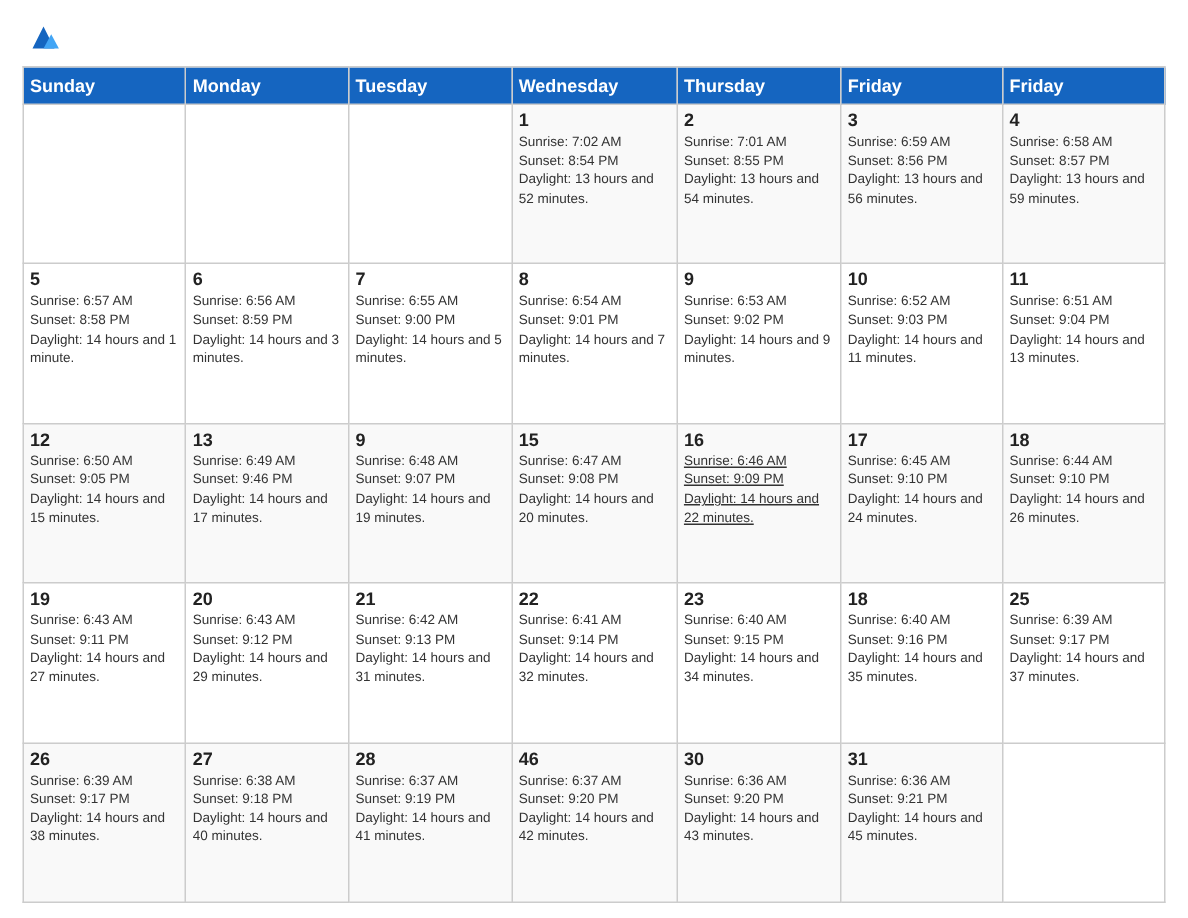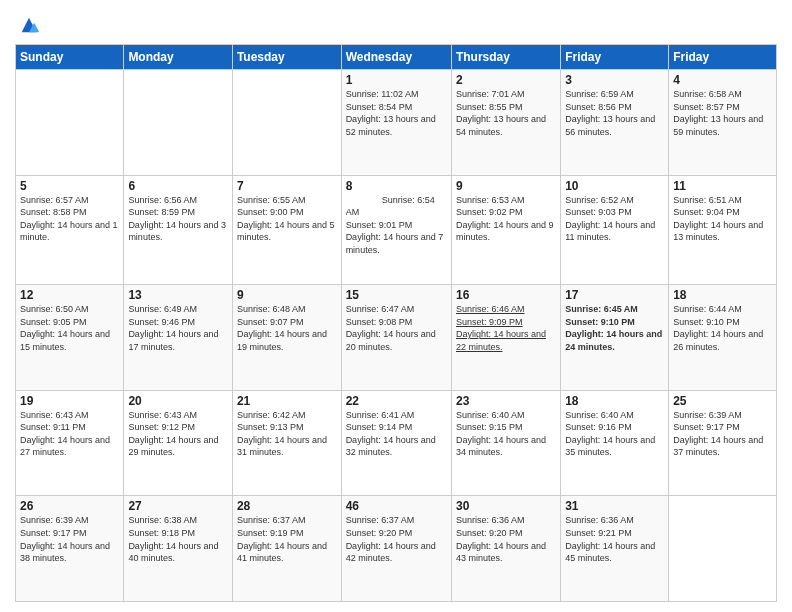--- a/index.html
+++ b/index.html
@@ -129,21 +129,21 @@
           <th>Thursday</th>
           <th>Friday</th>
           <th>Friday</th>
         </tr>
     </thead>
     <tbody id="calendar-body">
         <tr>
           <td class="empty"></td>
           <td class="empty"></td>
           <td class="empty"></td>
-          <td><span class="day-num">1</span><span class="day-info" style="white-space: pre-line;">Sunrise: 11:02 AM
+          <td><span class="day-num">1</span><span class="day-info" style="white-space: pre-line;">Sunrise: 7:02 AM
 Sunset: 8:54 PM
 Daylight: 13 hours and 52 minutes.</span></td>
           <td><span class="day-num">2</span><span class="day-info" style="white-space: pre-line;">Sunrise: 7:01 AM
 Sunset: 8:55 PM
 Daylight: 13 hours and 54 minutes.</span></td>
           <td><span class="day-num">3</span><span class="day-info" style="white-space: pre-line;">Sunrise: 6:59 AM
 Sunset: 8:56 PM
 Daylight: 13 hours and 56 minutes.</span></td>
           <td><span class="day-num">4</span><span class="day-info" style="white-space: pre-line;">Sunrise: 6:58 AM
 Sunset: 8:57 PM
@@ -152,21 +152,21 @@
         <tr>
           <td><span class="day-num">5</span><span class="day-info" style="white-space: pre-line; margin-top: 19px;">Sunrise: 6:57 AM
 Sunset: 8:58 PM
 Daylight: 14 hours and 1 minute.</span></td>
           <td><span class="day-num">6</span><span class="day-info" style="white-space: pre-line;">Sunrise: 6:56 AM
 Sunset: 8:59 PM
 Daylight: 14 hours and 3 minutes.</span></td>
           <td><span class="day-num">7</span><span class="day-info" style="white-space: pre-line;">Sunrise: 6:55 AM
 Sunset: 9:00 PM
 Daylight: 14 hours and 5 minutes.</span></td>
-          <td><span class="day-num">8</span><span class="day-info" style="white-space: pre-line; margin-left: 36px;">Sunrise: 6:54 AM
+          <td><span class="day-num">8</span><span class="day-info" style="white-space: pre-line;">Sunrise: 6:54 AM
 Sunset: 9:01 PM
 Daylight: 14 hours and 7 minutes.</span></td>
           <td><span class="day-num">9</span><span class="day-info" style="white-space: pre-line;">Sunrise: 6:53 AM
 Sunset: 9:02 PM
 Daylight: 14 hours and 9 minutes.</span></td>
           <td><span class="day-num">10</span><span class="day-info" style="white-space: pre-line;">Sunrise: 6:52 AM
 Sunset: 9:03 PM
 Daylight: 14 hours and 11 minutes.</span></td>
           <td><span class="day-num">11</span><span class="day-info" style="white-space: pre-line;">Sunrise: 6:51 AM
 Sunset: 9:04 PM
@@ -181,21 +181,21 @@
 Daylight: 14 hours and 17 minutes.</span></td>
           <td><span class="day-num">9</span><span class="day-info" style="white-space: pre-line;">Sunrise: 6:48 AM
 Sunset: 9:07 PM
 Daylight: 14 hours and 19 minutes.</span></td>
           <td><span class="day-num">15</span><span class="day-info" style="white-space: pre-line;">Sunrise: 6:47 AM
 Sunset: 9:08 PM
 Daylight: 14 hours and 20 minutes.</span></td>
           <td><span class="day-num">16</span><span class="day-info" style="white-space: pre-line; text-decoration: underline;">Sunrise: 6:46 AM
 Sunset: 9:09 PM
 Daylight: 14 hours and 22 minutes.</span></td>
-          <td><span class="day-num">17</span><span class="day-info" style="white-space: pre-line; font-weight: bold;">Sunrise: 6:45 AM
+          <td><span class="day-num">17</span><span class="day-info" style="white-space: pre-line;">Sunrise: 6:45 AM
 Sunset: 9:10 PM
 Daylight: 14 hours and 24 minutes.</span></td>
           <td><span class="day-num">18</span><span class="day-info" style="white-space: pre-line;">Sunrise: 6:44 AM
 Sunset: 9:10 PM
 Daylight: 14 hours and 26 minutes.</span></td>
         </tr>
         <tr>
           <td><span class="day-num">19</span><span class="day-info" style="white-space: pre-line;">Sunrise: 6:43 AM
 Sunset: 9:11 PM
 Daylight: 14 hours and 27 minutes.</span></td>

